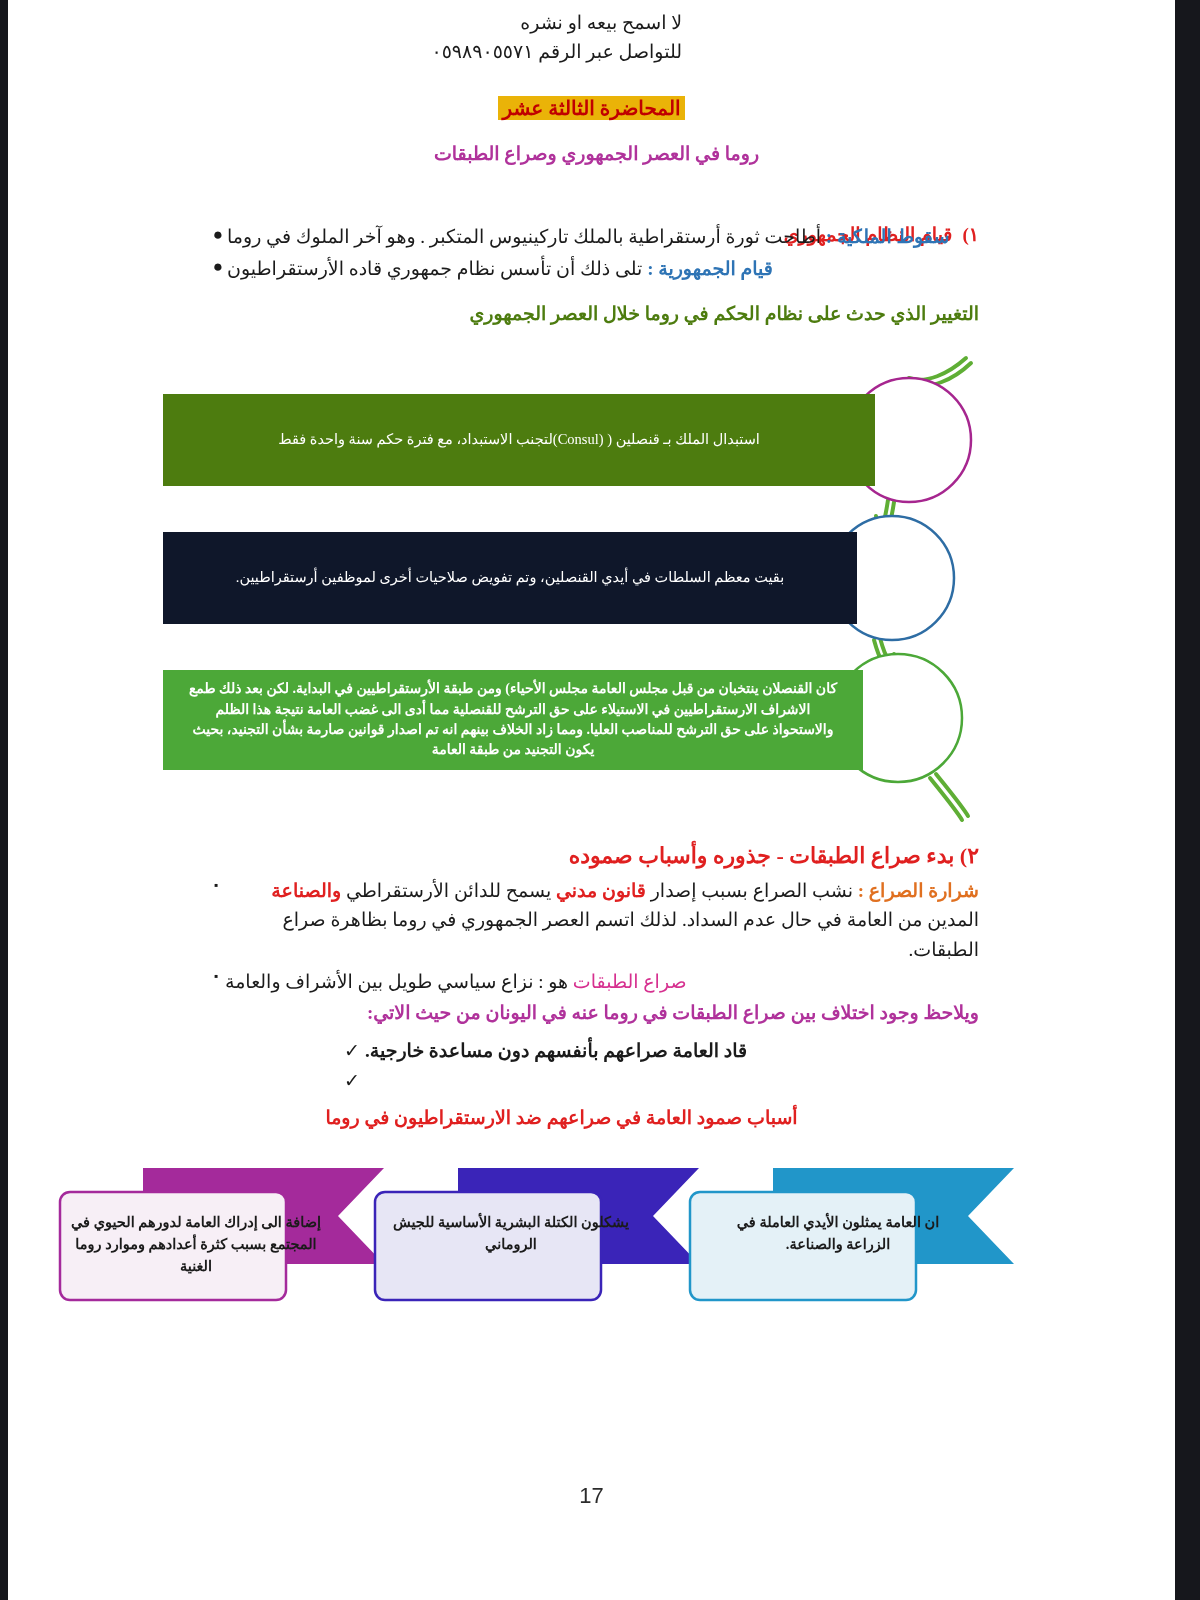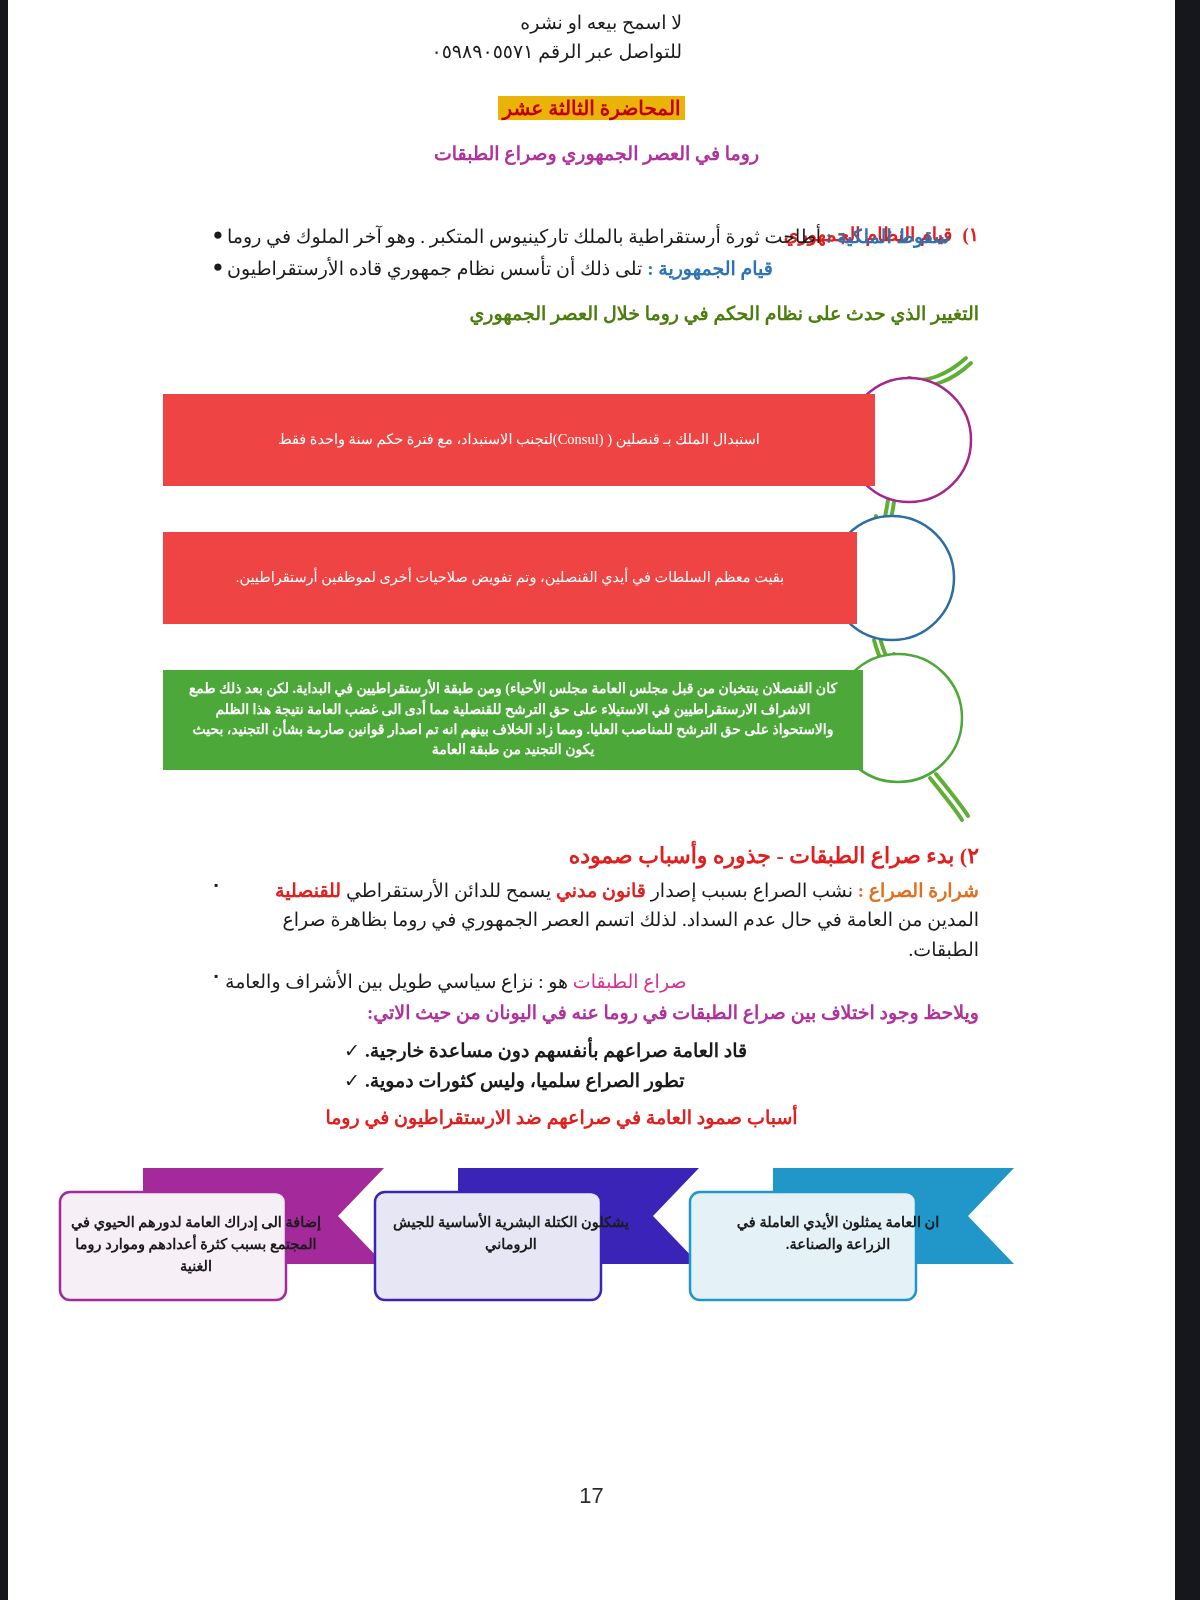--- a/index.html
+++ b/index.html
@@ -191,44 +191,44 @@
           <path d="M872,288 C878,310 884,318 886,304" stroke="#5FAE35" stroke-width="4" fill="none"></path>
           <path d="M928,424 C944,444 954,456 960,466" stroke="#5FAE35" stroke-width="4" fill="none"></path>
           <path d="M922,428 C938,448 948,460 954,470" stroke="#5FAE35" stroke-width="4" fill="none"></path>
         </g>
 
       <circle id="circle-a" cx="901" cy="90" r="62" fill="#ffffff" stroke-width="2.5" stroke="#A6268F"></circle>
       <circle id="circle-b" cx="884" cy="228" r="62" fill="#ffffff" stroke-width="2.5" stroke="#2E6DA4"></circle>
       <circle id="circle-c" cx="890" cy="368" r="64" fill="#ffffff" stroke-width="2.5" stroke="#4CA838"></circle>
     </svg>
 
-    <div class="dbar bar-a" style="background: #ef4444;">
+    <div class="dbar bar-a" style="background: #4d7c0f;">
       <div class="inner">استبدال الملك بـ قنصلين ( (Consul)لتجنب الاستبداد، مع فترة حكم سنة واحدة فقط</div>
     </div>
-    <div class="dbar bar-b" style="background: #ef4444; justify-content: center;">
+    <div class="dbar bar-b" style="background: #0f172a; justify-content: center;">
       <div class="inner">بقيت معظم السلطات في أيدي القنصلين، وتم تفويض صلاحيات أخرى لموظفين أرستقراطيين.</div>
     </div>
     <div class="dbar bar-c" style="background: rgb(76, 168, 56);">
       <div class="inner">كان القنصلان ينتخبان من قبل مجلس العامة مجلس الأحياء) ومن طبقة الأرستقراطيين في البداية. لكن بعد ذلك طمع الاشراف الارستقراطيين في الاستيلاء على حق الترشح للقنصلية مما أدى الى غضب العامة نتيجة هذا الظلم والاستحواذ على حق الترشح للمناصب العليا. ومما زاد الخلاف بينهم انه تم اصدار قوانين صارمة بشأن التجنيد، بحيث يكون التجنيد من طبقة العامة</div>
     </div>
   </div>
 
   <div class="sec2-head">
     <span class="num">٢)</span>
     <span>بدء صراع الطبقات - جذوره وأسباب صموده</span>
   </div>
 
   <div class="blist bl2">
     <div class="bl-row">
       <div class="txt">
         <span class="k-orange">شرارة الصراع :</span>
         <span>نشب الصراع بسبب إصدار</span>
         <span class="k-red">قانون مدني</span>
         <span>يسمح للدائن الأرستقراطي</span>
-        <span class="k-red">للقنصلية</span>
+        <span class="k-red">والصناعة</span>
         <span>المدين من العامة في حال عدم السداد. لذلك اتسم العصر الجمهوري في روما بظاهرة صراع الطبقات.</span>
       </div>
       <div class="dot">▪</div>
     </div>
     <div class="bl-row" style="justify-content:flex-end;">
       <div class="txt">
         <span class="k-pink">صراع الطبقات</span>
         <span>هو : نزاع سياسي طويل بين الأشراف والعامة</span>
       </div>
       <div class="dot">▪</div>
@@ -236,21 +236,20 @@
   </div>
 
   <div class="notice-head">ويلاحظ وجود اختلاف بين صراع الطبقات في روما عنه في اليونان من حيث الاتي:</div>
 
   <div class="checks">
     <div class="chk-row">
       <div>قاد العامة صراعهم بأنفسهم دون مساعدة خارجية.</div>
       <div class="mk">✓</div>
     </div>
     <div class="chk-row">
-      <div>تطور الصراع سلميا، وليس كثورات دموية.</div>
       <div class="mk">✓</div>
     </div>
   </div>
 
   <div class="reasons-head">
     <span class="reasons-head-inner">أسباب صمود العامة في صراعهم ضد الارستقراطيون في روما</span>
   </div>
 
   <div class="callouts">
 

